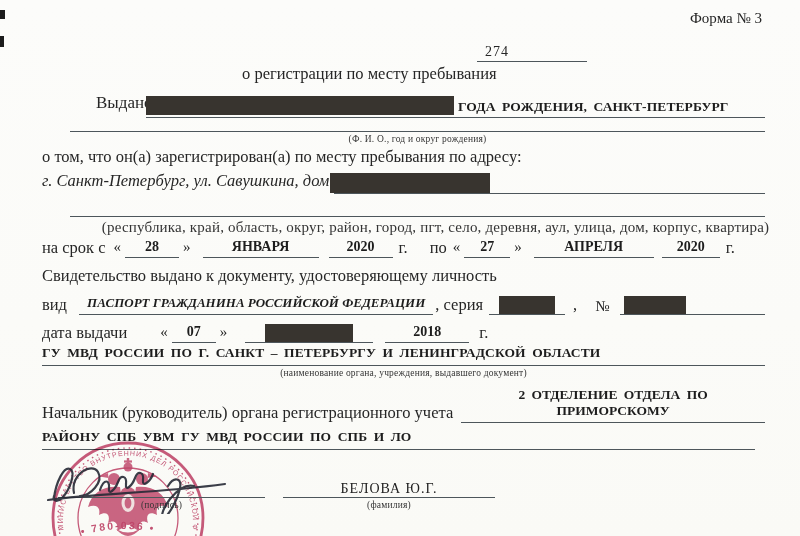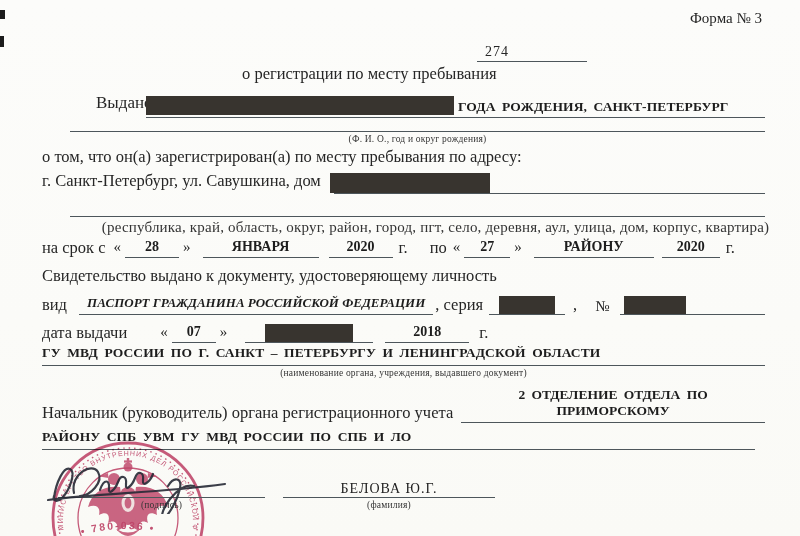--- a/index.html
+++ b/index.html
@@ -43,41 +43,41 @@
   <div class="abs txt" style="left:96px;top:93px;font-size:17px;">Выдано</div>
   <div class="line" style="left:146px;top:117px;width:619px;"></div>
   <div class="abs redact" style="left:146px;top:96px;width:308px;height:19px;"></div>
   <div class="abs bval" style="left:458px;top:99px;">ГОДА РОЖДЕНИЯ, САНКТ-ПЕТЕРБУРГ</div>
 
   <div class="line" style="left:70px;top:131px;width:695px;"></div>
   <div class="cap" style="left:70px;top:134px;width:695px;">(Ф. И. О., год и округ рождения)</div>
 
   <div class="abs txt" style="left:42px;top:147px;">о том, что он(а) зарегистрирован(а) по месту пребывания по адресу:</div>
 
-  <div class="abs txt" style="left:42px;top:171px;">г. Санкт-Петербург, ул. Савушкина, дом</div>
+  <div class="abs txt" style="left:42px;top:171px;font-style:italic;">г. Санкт-Петербург, ул. Савушкина, дом</div>
   <div class="line" style="left:334px;top:193px;width:431px;"></div>
   <div class="abs redact" style="left:330px;top:173px;width:160px;height:20px;"></div>
 
   <div class="line" style="left:70px;top:216px;width:695px;"></div>
   <div class="cap" style="left:88px;top:219px;width:695px;font-size:15px;">(республика, край, область, округ, район, город, пгт, село, деревня, аул, улица, дом, корпус, квартира)</div>
 
   <div class="row" style="left:42px;top:236px;height:22px;">
     <span class="txt" style="margin-right:8px;">на срок с</span>
     <span class="q">«</span>
     <span class="seg" style="width:54px;margin:0 4px;">28</span>
     <span class="q" style="margin-right:12px;">»</span>
     <span class="seg" style="width:116px;margin-right:10px;">ЯНВАРЯ</span>
     <span class="seg" style="width:64px;margin-right:6px;">2020</span>
     <span class="txt">г.</span>
     <span class="sp" style="width:22px;"></span>
     <span class="txt" style="margin-right:6px;">по</span>
     <span class="q">«</span>
     <span class="seg" style="width:46px;margin:0 4px;">27</span>
     <span class="q" style="margin-right:12px;">»</span>
-    <span class="seg" style="width:120px;margin-right:8px;">РАЙОНУ</span>
+    <span class="seg" style="width:120px;margin-right:8px;">АПРЕЛЯ</span>
     <span class="seg" style="width:58px;margin-right:6px;">2020</span>
     <span class="txt">г.</span>
   </div>
 
   <div class="abs txt" style="left:42px;top:266px;">Свидетельство выдано к документу, удостоверяющему личность</div>
 
   <div class="row" style="left:42px;top:291px;height:24px;width:723px;">
     <span class="txt" style="margin-right:12px;">вид</span>
     <span class="seg" style="font-size:13px;padding:0 8px 3px 8px;font-style:italic;">ПАСПОРТ ГРАЖДАНИНА РОССИЙСКОЙ ФЕДЕРАЦИИ</span>
     <span class="txt" style="margin:0 6px 0 2px;">, серия</span>

